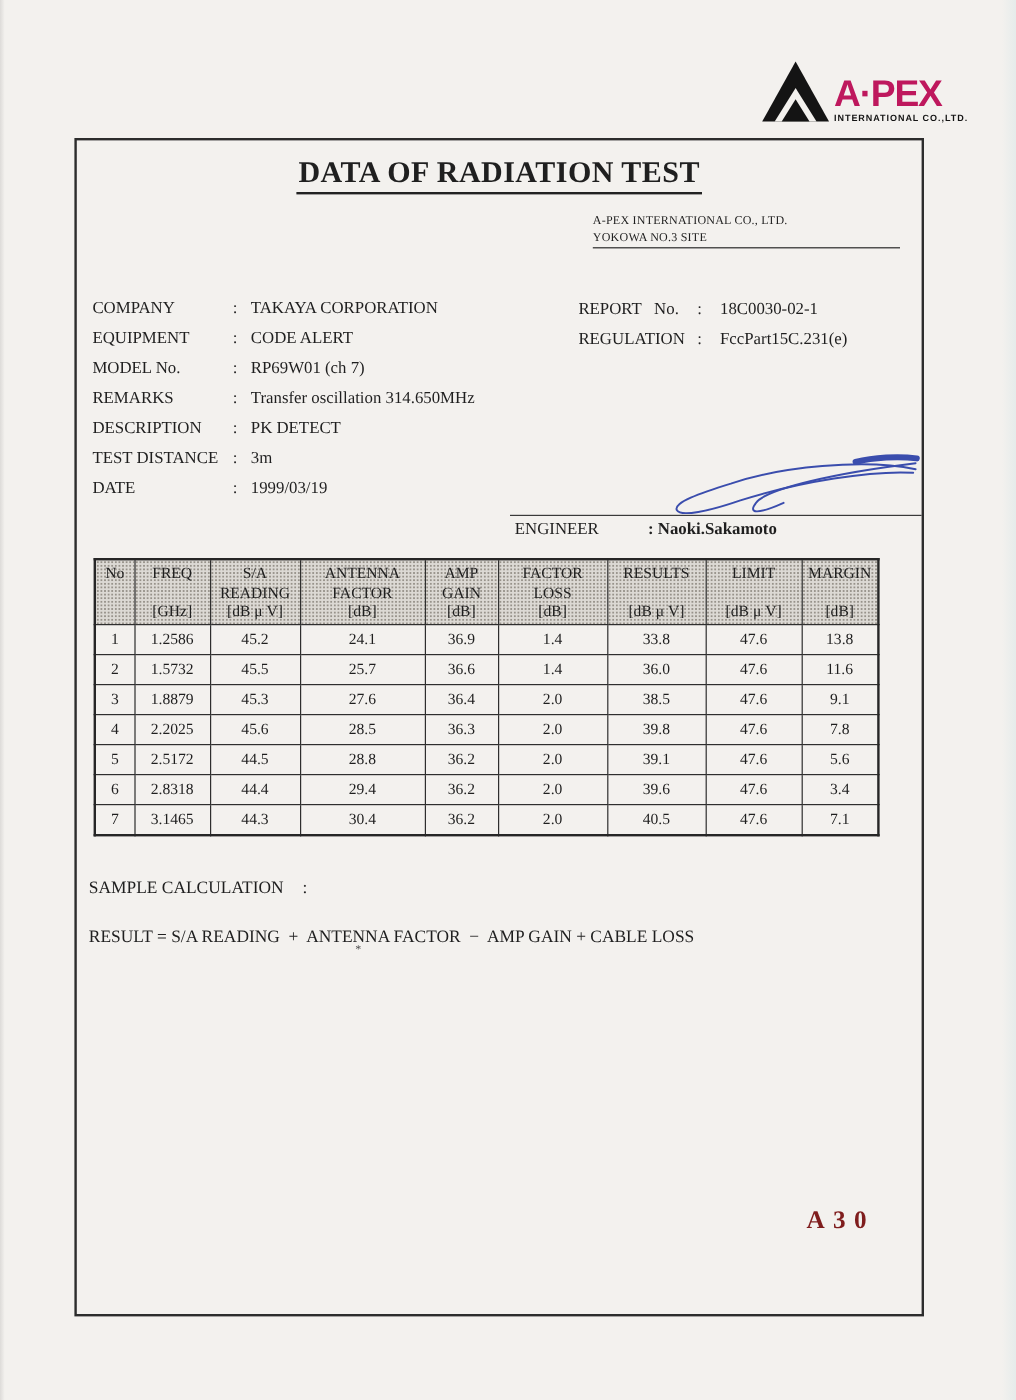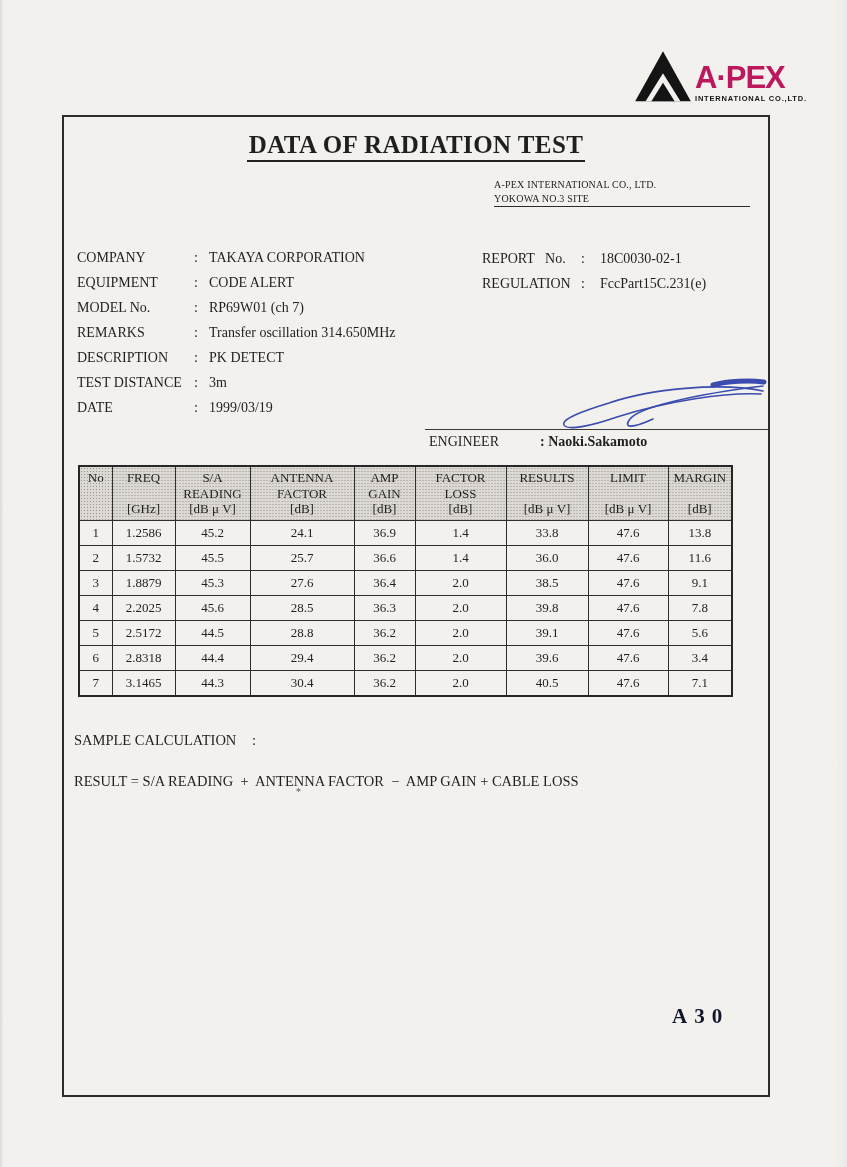--- a/index.html
+++ b/index.html
@@ -74,21 +74,21 @@
 
   
   .calc { position:absolute; left:74px; top:732px; font-size:14.5px; }
   .calc-line1 { display:flex; }
   .calc-label { width:178px; }
   .calc-formula { margin-top:24px; white-space:pre; }
   .calc-mark { position:absolute; left:296px; top:786px; font-size:10px; color:#4a4a4a; }
 
   
   .page-code { position:absolute; left:672px; top:1004px; font-size:21px; font-weight:bold;
-    letter-spacing:7px; color:#0f172a; }
+    letter-spacing:7px; color:#7f1d1d; }
 </style>
 </head>
 <body>
 
 <div class="page">
 
   <div class="logo">
     <svg class="logo-icon" viewBox="0 0 100 96">
       <polygon points="50,2 2,88 98,88" fill="#141414"></polygon>
       <polygon points="20,88 50,40 80,88" fill="#f3f1ee"></polygon>

